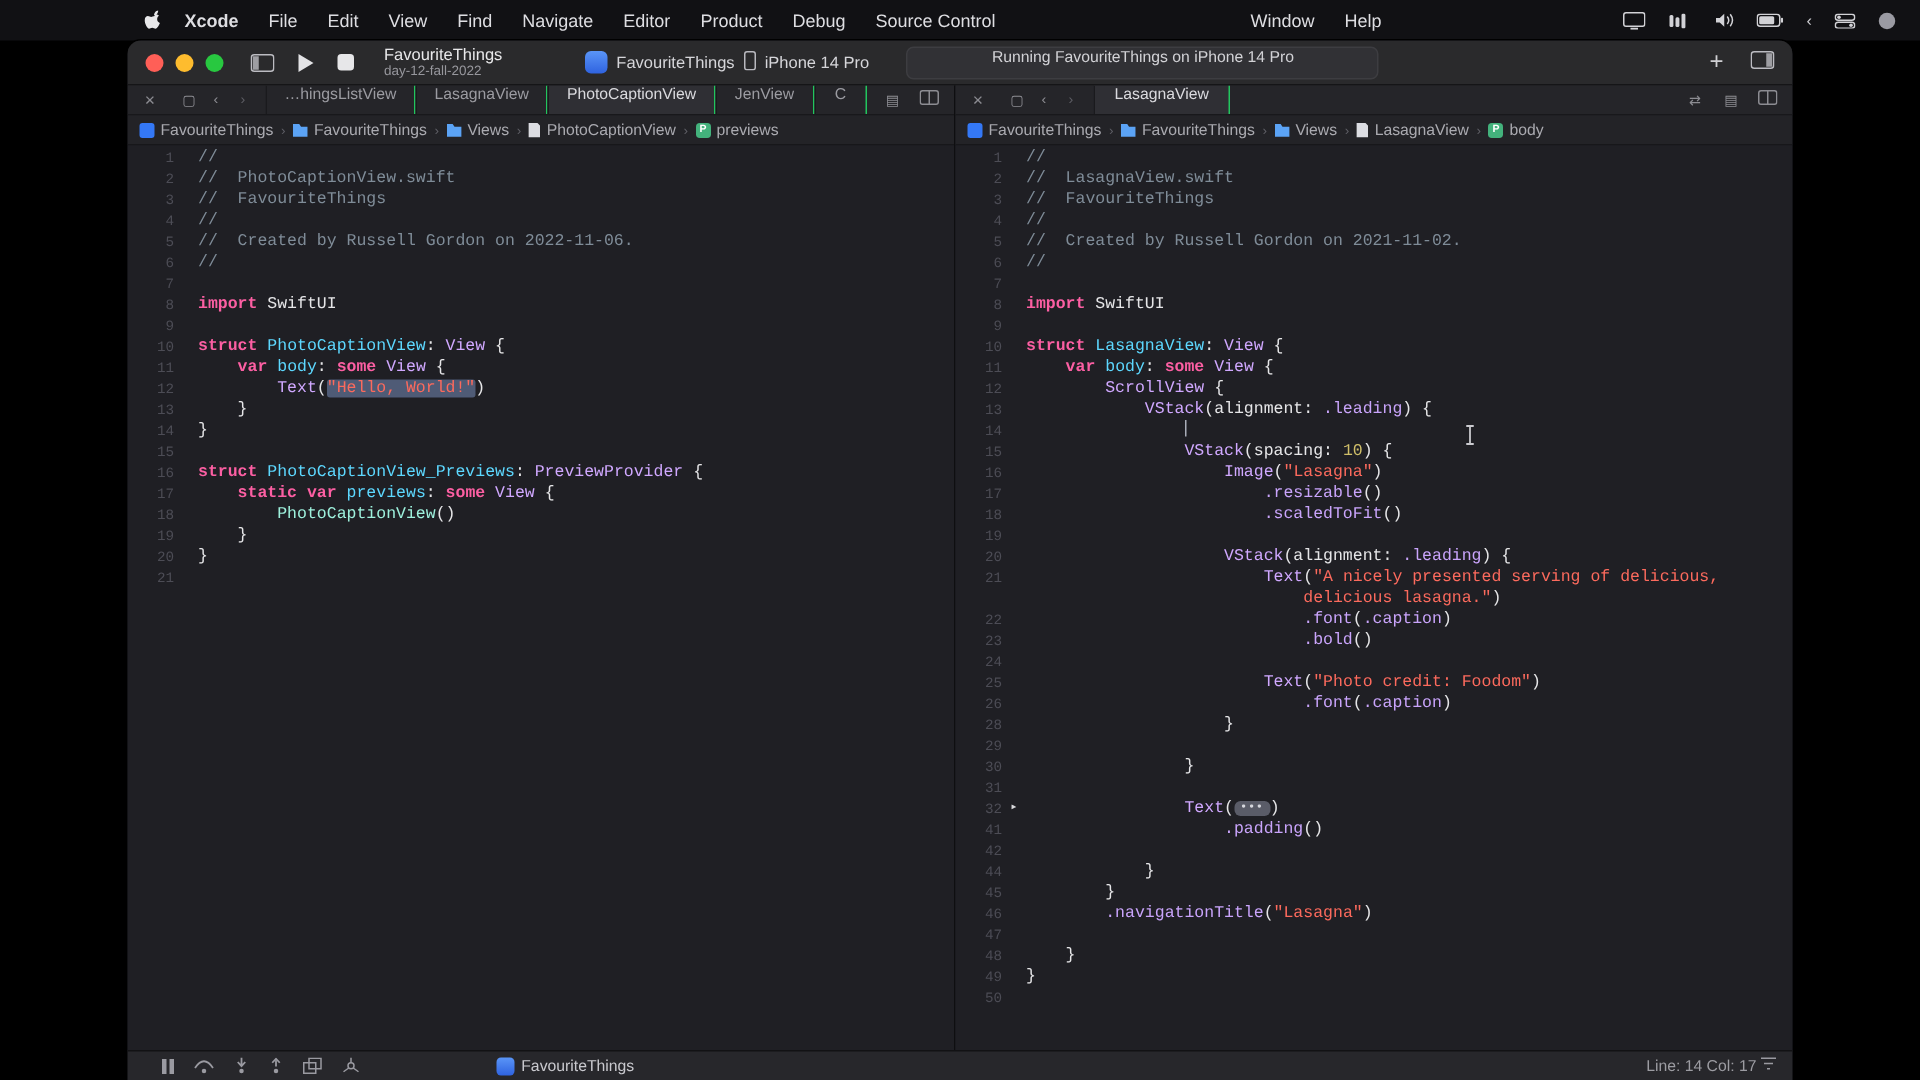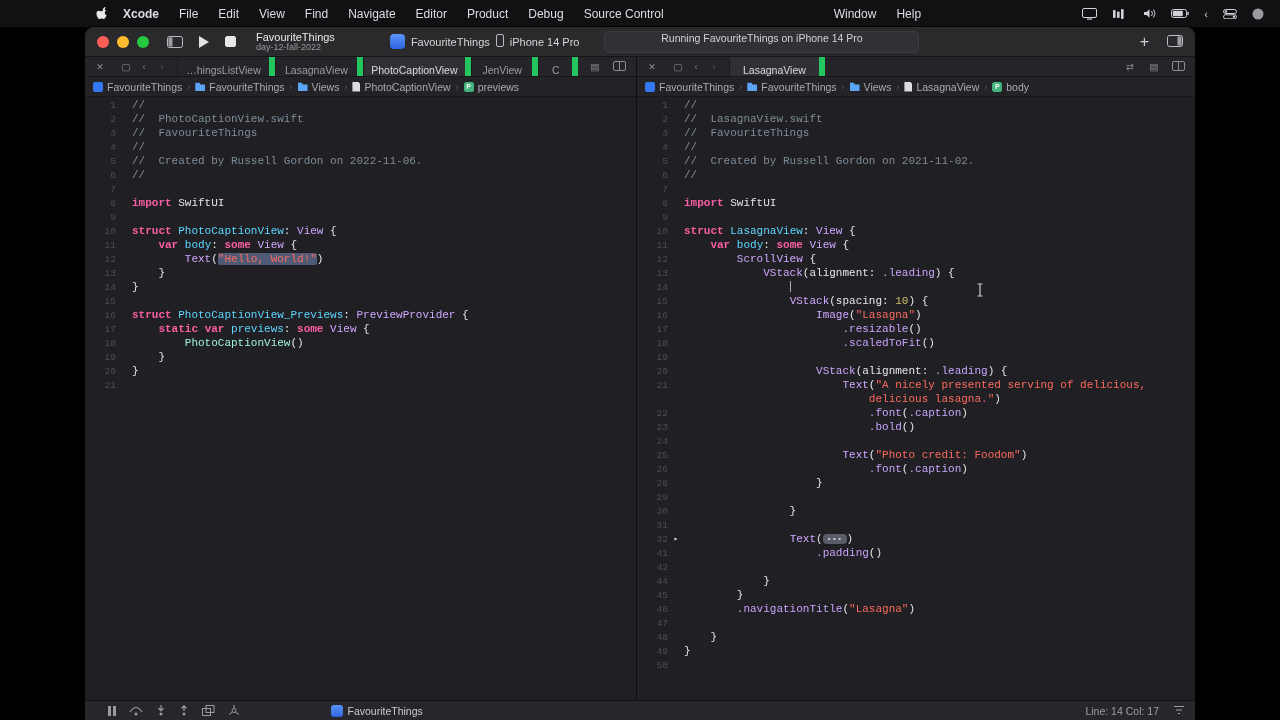--- a/index.html
+++ b/index.html
@@ -45,22 +45,22 @@
   .pane-left{flex:0 0 551px;width:551px;}
   .pane-divider{flex:0 0 1px;background:#0e0e10;}
   .pane-right{flex:1;}
 
   .tabbar{flex:0 0 20px;background:#252529;border-bottom:1px solid #18181b;display:flex;align-items:center;
     font-size:10.5px;color:#9b9ba1;padding-left:6px;}
   .tbi{flex:0 0 18px;text-align:center;color:#8c8c92;font-size:9.5px;cursor:default;}
   .tbi.close{font-size:9px;margin-right:8px;}
   .tbi.dim{color:#5c5c63;}
   .tabs{display:flex;height:100%;flex:1;min-width:0;overflow:hidden;margin-left:6px;}
-  .tab{display:flex;align-items:flex-end;justify-content:center;padding:0 13px;white-space:nowrap;
-    border-left:1px solid #1a1a1d;border-right:6px solid #22c55e;overflow:hidden;}
+  .tab{display:flex;align-items:flex-start;justify-content:center;padding:0 13px;white-space:nowrap;
+    border-left:1px solid #1a1a1d;border-right:1px solid #22c55e;overflow:hidden;}
   .tab.active{background:#30303a;background:#2f2f34;color:#dadade;}
   .tabbar-right{display:flex;align-items:center;gap:6px;padding:0 8px;}
 
   .jumpbar{flex:0 0 20px;background:#232327;border-bottom:1px solid #17171a;display:flex;align-items:center;
     padding:0 8px;font-size:10.5px;color:#aaaab0;gap:5px;white-space:nowrap;overflow:hidden;}
   .crumb{display:flex;align-items:center;gap:4px;}
   .crumb-sep{color:#5f5f66;font-size:9px;}
   .ci{width:10px;height:10px;flex:0 0 auto;}
   .ci.project{background:#3478f6;border-radius:2px;}
   .ci.folder{background:#5ba3f5;clip-path:polygon(0 12%,42% 12%,54% 30%,100% 30%,100% 96%,0 96%);}
@@ -89,21 +89,21 @@
   .tk-caret{display:inline-block;width:1.5px;height:11px;background:#a9adb8;vertical-align:-2px;}
 
   
   .statusbar{flex:0 0 20px;background:#27272b;border-top:1px solid #121214;display:flex;align-items:center;
     padding:0 10px;gap:13px;font-size:10.5px;color:#9c9ca2;}
   .bp{width:11px;height:11px;background:#3f7bf5;clip-path:polygon(0 0,68% 0,100% 50%,68% 100%,0 100%);border-radius:2px;}
   .pausebars{display:flex;gap:2.5px;}
   .pausebars i{display:block;width:2.5px;height:10px;background:#9a9aa1;}
   .dbg svg{display:block;}
   .process{display:flex;align-items:center;gap:5px;margin-left:78px;color:#c9c9ce;}
-  .position{margin-left:auto;display:flex;align-items:center;gap:14px;color:#9c9ca2;}
+  .position{margin-left:auto;display:flex;align-items:center;gap:2px;color:#9c9ca2;}
 
   .mouse-ibeam{position:absolute;left:976px;top:283px;}
 </style>
 </head>
 <body>
 
 <div class="menubar">
   <span class="apple">
     <svg width="13" height="15" viewBox="0 0 16 18">
         <path fill="#e8e8ea" d="M11.6 1.1c-.9.1-1.9.6-2.5 1.3-.5.6-1 1.6-.8 2.5 1 .1 1.9-.5 2.5-1.2.5-.7.9-1.6.8-2.6zM8.8 5.6c-1.2 0-2.3.7-2.9.7-.7 0-1.6-.7-2.7-.7C1.9 5.6.6 6.8.6 9c0 3.2 2.3 6.9 3.6 6.9.6 0 1.6-.7 2.6-.7 1 0 1.8.7 2.7.7 1.3 0 3.2-3.3 3.5-4.7-1.4-.6-2.2-1.7-2.2-3.1 0-1.2.7-2.1 1.5-2.7-.8-1-2.1-1.8-3.5-1.8z"></path>

